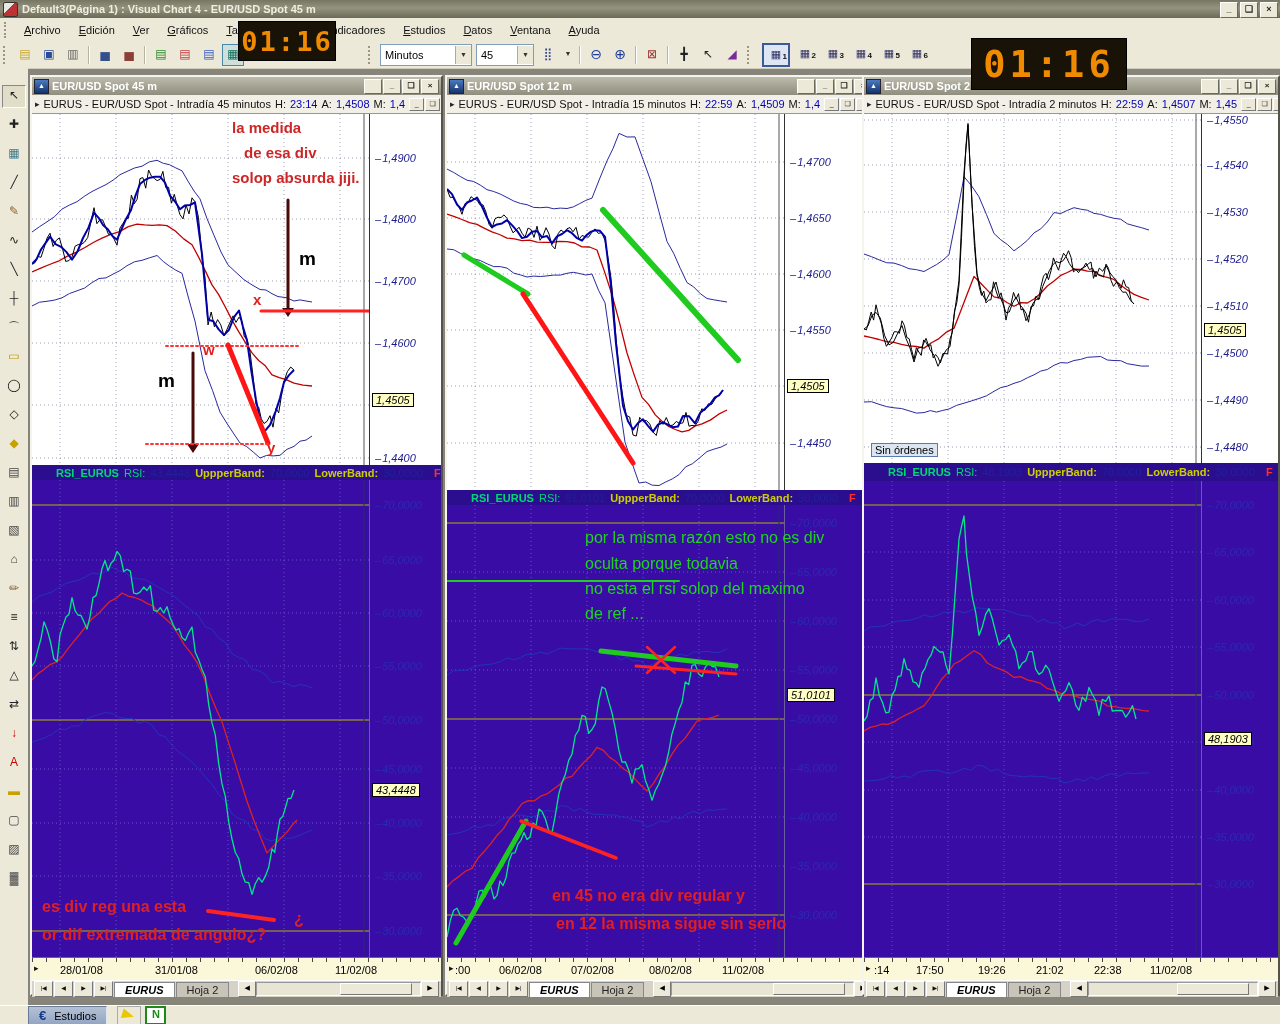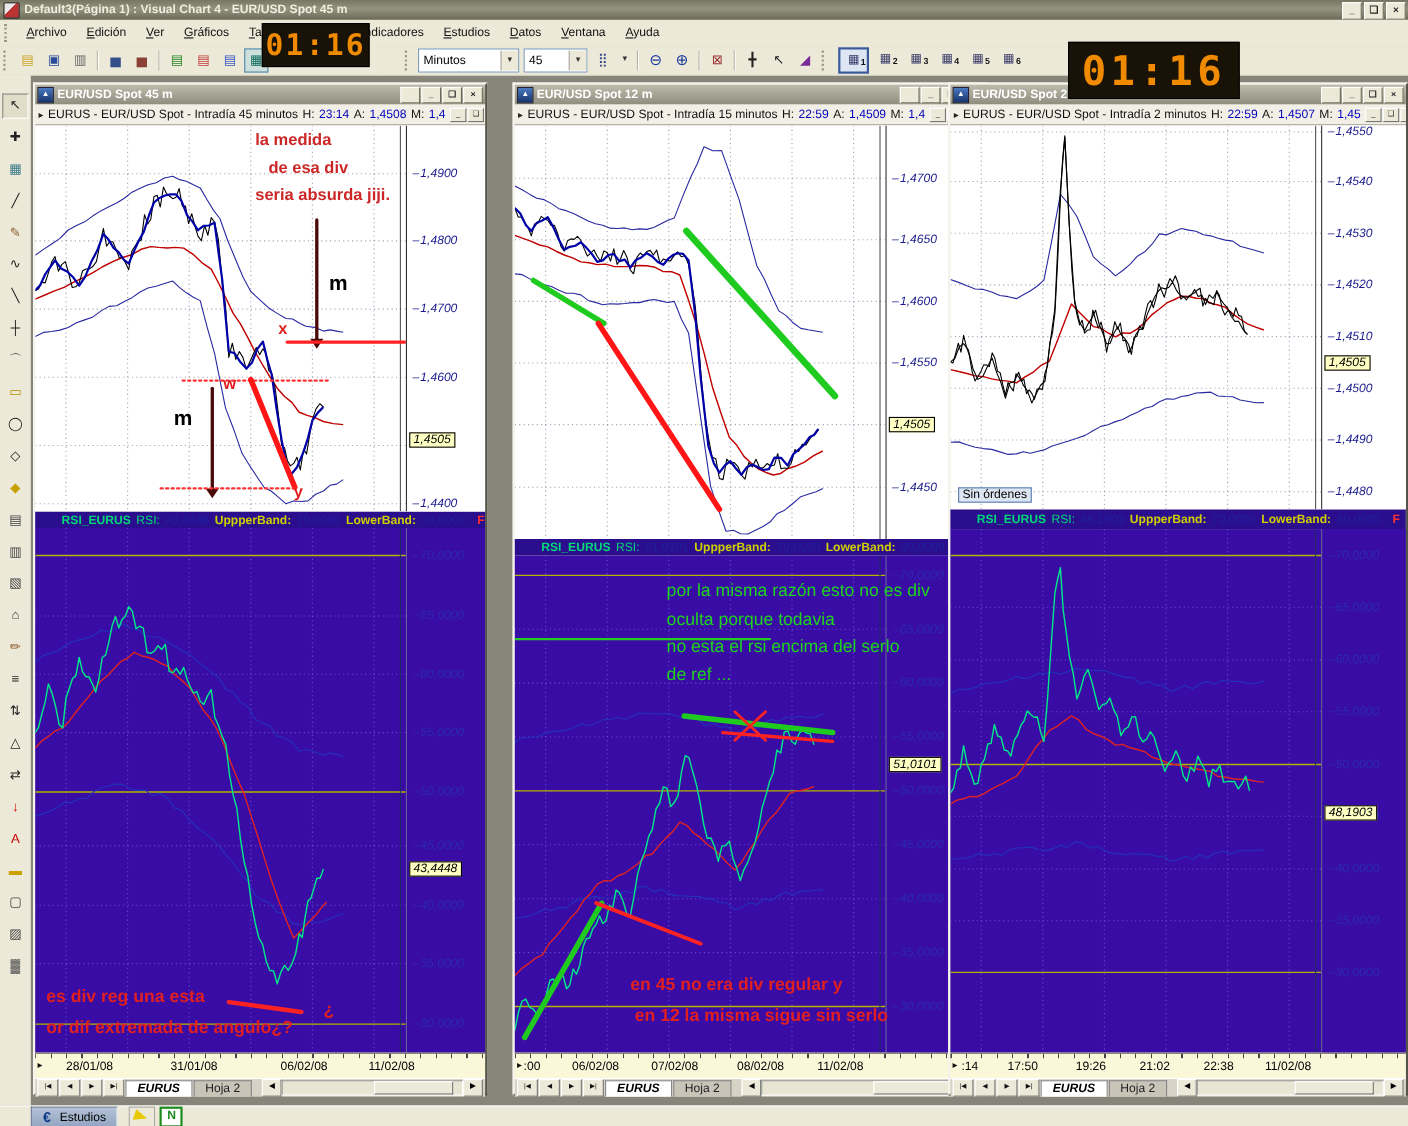--- a/index.html
+++ b/index.html
@@ -299,21 +299,21 @@
           <polygon points="155,330 167,330 161,339" fill="#4a0808"></polygon>
           <line x1="114" y1="330" x2="236" y2="330" stroke="#ff3333" stroke-width="2" stroke-dasharray="2 3" stroke-linecap="round"></line>
         </svg>
       <div class="scalecol">
         <span>
           <span class="slabel" style="top: 44px;">1,4900</span><span class="slabel" style="top: 105px;">1,4800</span><span class="slabel" style="top: 167px;">1,4700</span><span class="slabel" style="top: 229px;">1,4600</span><span class="slabel" style="top: 344px;">1,4400</span>
         </span>
         <span class="valbox" style="top:286px">1,4505</span>
       </div>
       <span>
-        <span class="ann ann-rtext" style="left: 200px; top: 5px;">la medida</span><span class="ann ann-rtext" style="left: 212px; top: 30px;">de esa div</span><span class="ann ann-rtext" style="left: 200px; top: 55px;">seria absurda jiji.</span>
+        <span class="ann ann-rtext" style="left: 200px; top: 5px;">la medida</span><span class="ann ann-rtext" style="left: 212px; top: 30px;">de esa div</span><span class="ann ann-rtext" style="left: 200px; top: 55px;">solop absurda jiji.</span>
       </span>
       <span>
         <span class="ann ann-mblk" style="left: 267px; top: 134px;">m</span><span class="ann ann-mblk" style="left: 126px; top: 256px;">m</span>
       </span>
       <span>
         <span class="ann ann-rletter" style="left: 221px; top: 177px;">x</span><span class="ann ann-rletter" style="left: 171px; top: 227px;">w</span><span class="ann ann-rletter" style="left: 235px; top: 325px;">y</span>
       </span>
     </div>
     <div class="rsihdr">
       <span class="rname">RSI_EURUS</span>
@@ -378,21 +378,21 @@
       <span class="tsb">
         <span class="tsb-btn">◀</span>
         <span class="tsb-track">
             <span class="tsb-thumb"></span>
           </span>
         <span class="tsb-btn">▶</span>
       </span>
     </div>
   </div>
 
-  <div class="win" style="left:466px;top:75px;width:431px;height:921px">
+  <div class="win" style="left:445px;top:75px;width:431px;height:921px">
     <div class="wtitle">
       <span class="wicon">▲</span>
       <span>EUR/USD Spot 12 m</span>
       <span class="wbtns">
         <span class="wbtn"></span>
           <span class="wbtn">_</span>
           <span class="wbtn">❏</span>
           <span class="wbtn">×</span>
       </span>
     </div>
@@ -483,21 +483,21 @@
           <line x1="9" y1="438" x2="79" y2="316" stroke="#1ecb1e" stroke-width="5" stroke-dasharray="none" stroke-linecap="round"></line>
           <line x1="74" y1="316" x2="169" y2="353" stroke="#ff2222" stroke-width="3.5" stroke-dasharray="none" stroke-linecap="round"></line>
         </svg>
       <div class="scalecol">
         <span>
           <span class="slabel" style="top: 18px;">70,0000</span><span class="slabel" style="top: 67px;">65,0000</span><span class="slabel" style="top: 116px;">60,0000</span><span class="slabel" style="top: 165px;">55,0000</span><span class="slabel" style="top: 214px;">50,0000</span><span class="slabel" style="top: 263px;">45,0000</span><span class="slabel" style="top: 312px;">40,0000</span><span class="slabel" style="top: 361px;">35,0000</span><span class="slabel" style="top: 410px;">30,0000</span>
         </span>
         <span class="valbox" style="top:190px">51,0101</span>
       </div>
       <span>
-        <span class="ann ann-gtext" style="left: 138px; top: 24px;">por la misma razón esto no es div</span><span class="ann ann-gtext" style="left: 138px; top: 50px;">oculta porque todavia</span><span class="ann ann-gtext" style="left: 138px; top: 75px;">no esta el rsi encima del serlo</span><span class="ann ann-gtext" style="left: 138px; top: 100px;">de ref ...</span>
+        <span class="ann ann-gtext" style="left: 138px; top: 24px;">por la misma razón esto no es div</span><span class="ann ann-gtext" style="left: 138px; top: 50px;">oculta porque todavia</span><span class="ann ann-gtext" style="left: 138px; top: 75px;">no esta el rsi solop del maximo</span><span class="ann ann-gtext" style="left: 138px; top: 100px;">de ref ...</span>
       </span>
       <span>
         <span class="ann ann-rtext2" style="left: 105px; top: 382px;">en 45 no era div regular y</span><span class="ann ann-rtext2" style="left: 109px; top: 410px;">en 12 la misma sigue sin serlo</span>
       </span>
     </div>
     <div class="taxis">
       <span class="texp">▸</span>
       <span>
         <span class="tlabel" style="left: 8px;">:00</span><span class="tlabel" style="left: 52px;">06/02/08</span><span class="tlabel" style="left: 124px;">07/02/08</span><span class="tlabel" style="left: 202px;">08/02/08</span><span class="tlabel" style="left: 275px;">11/02/08</span>
       </span>

